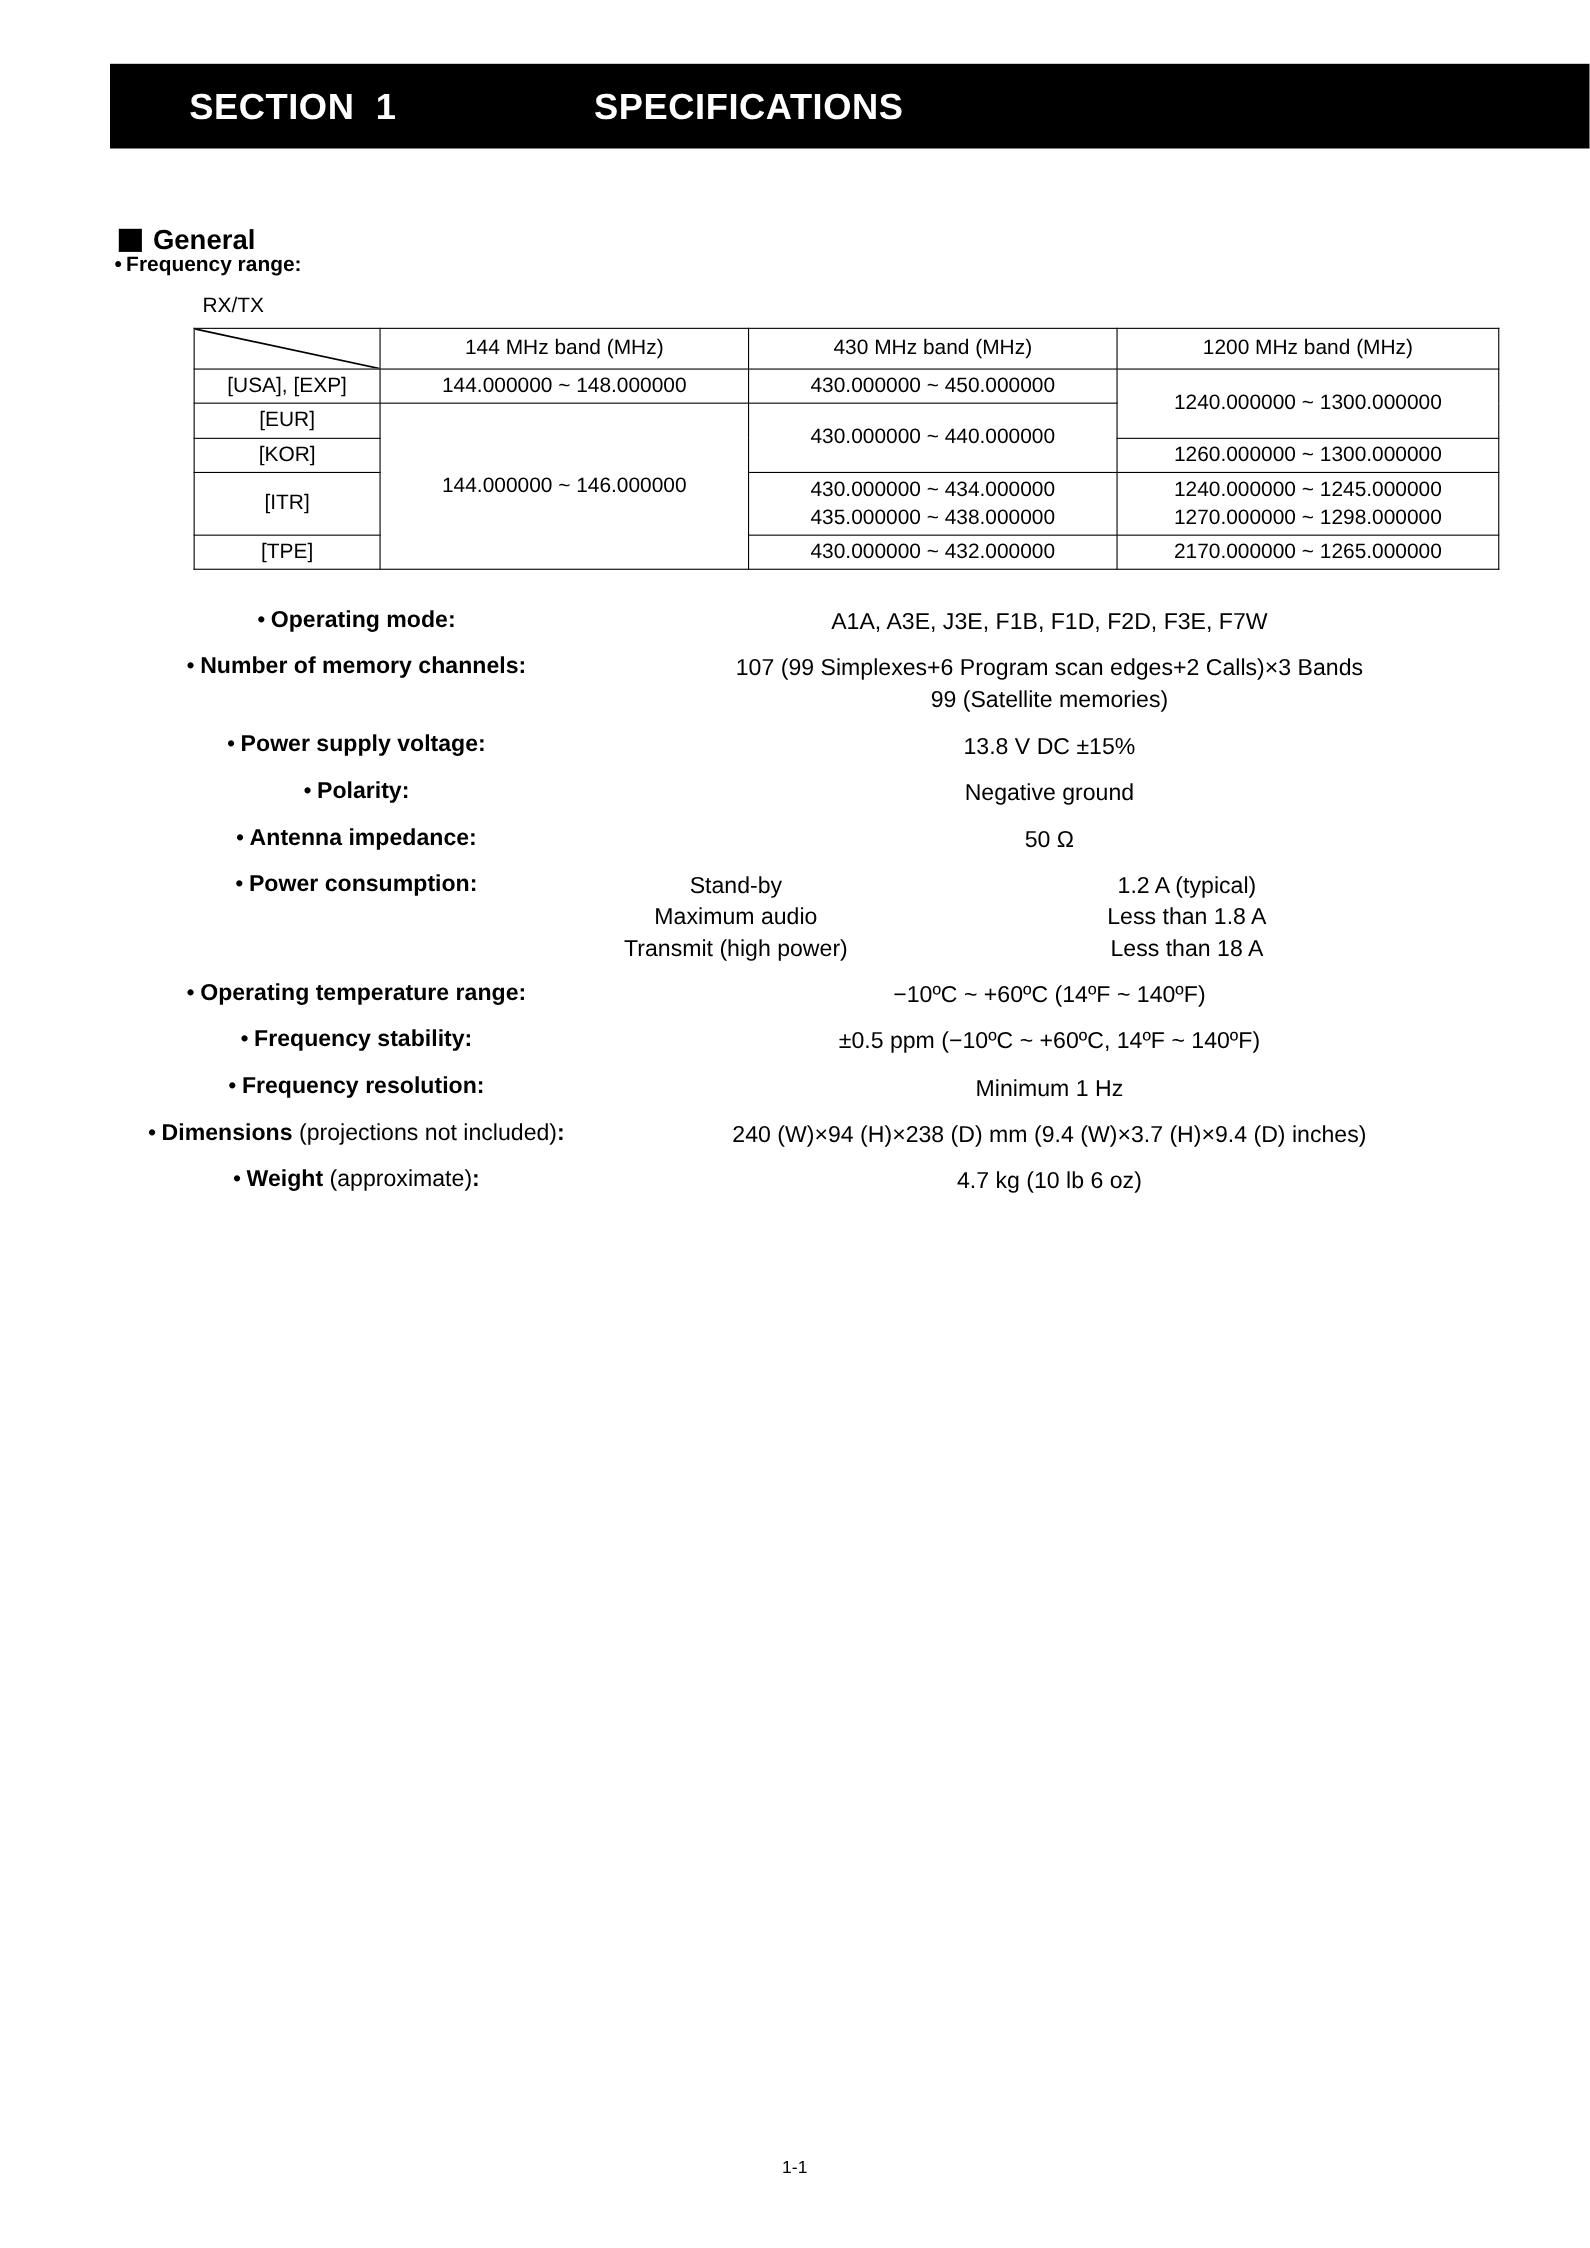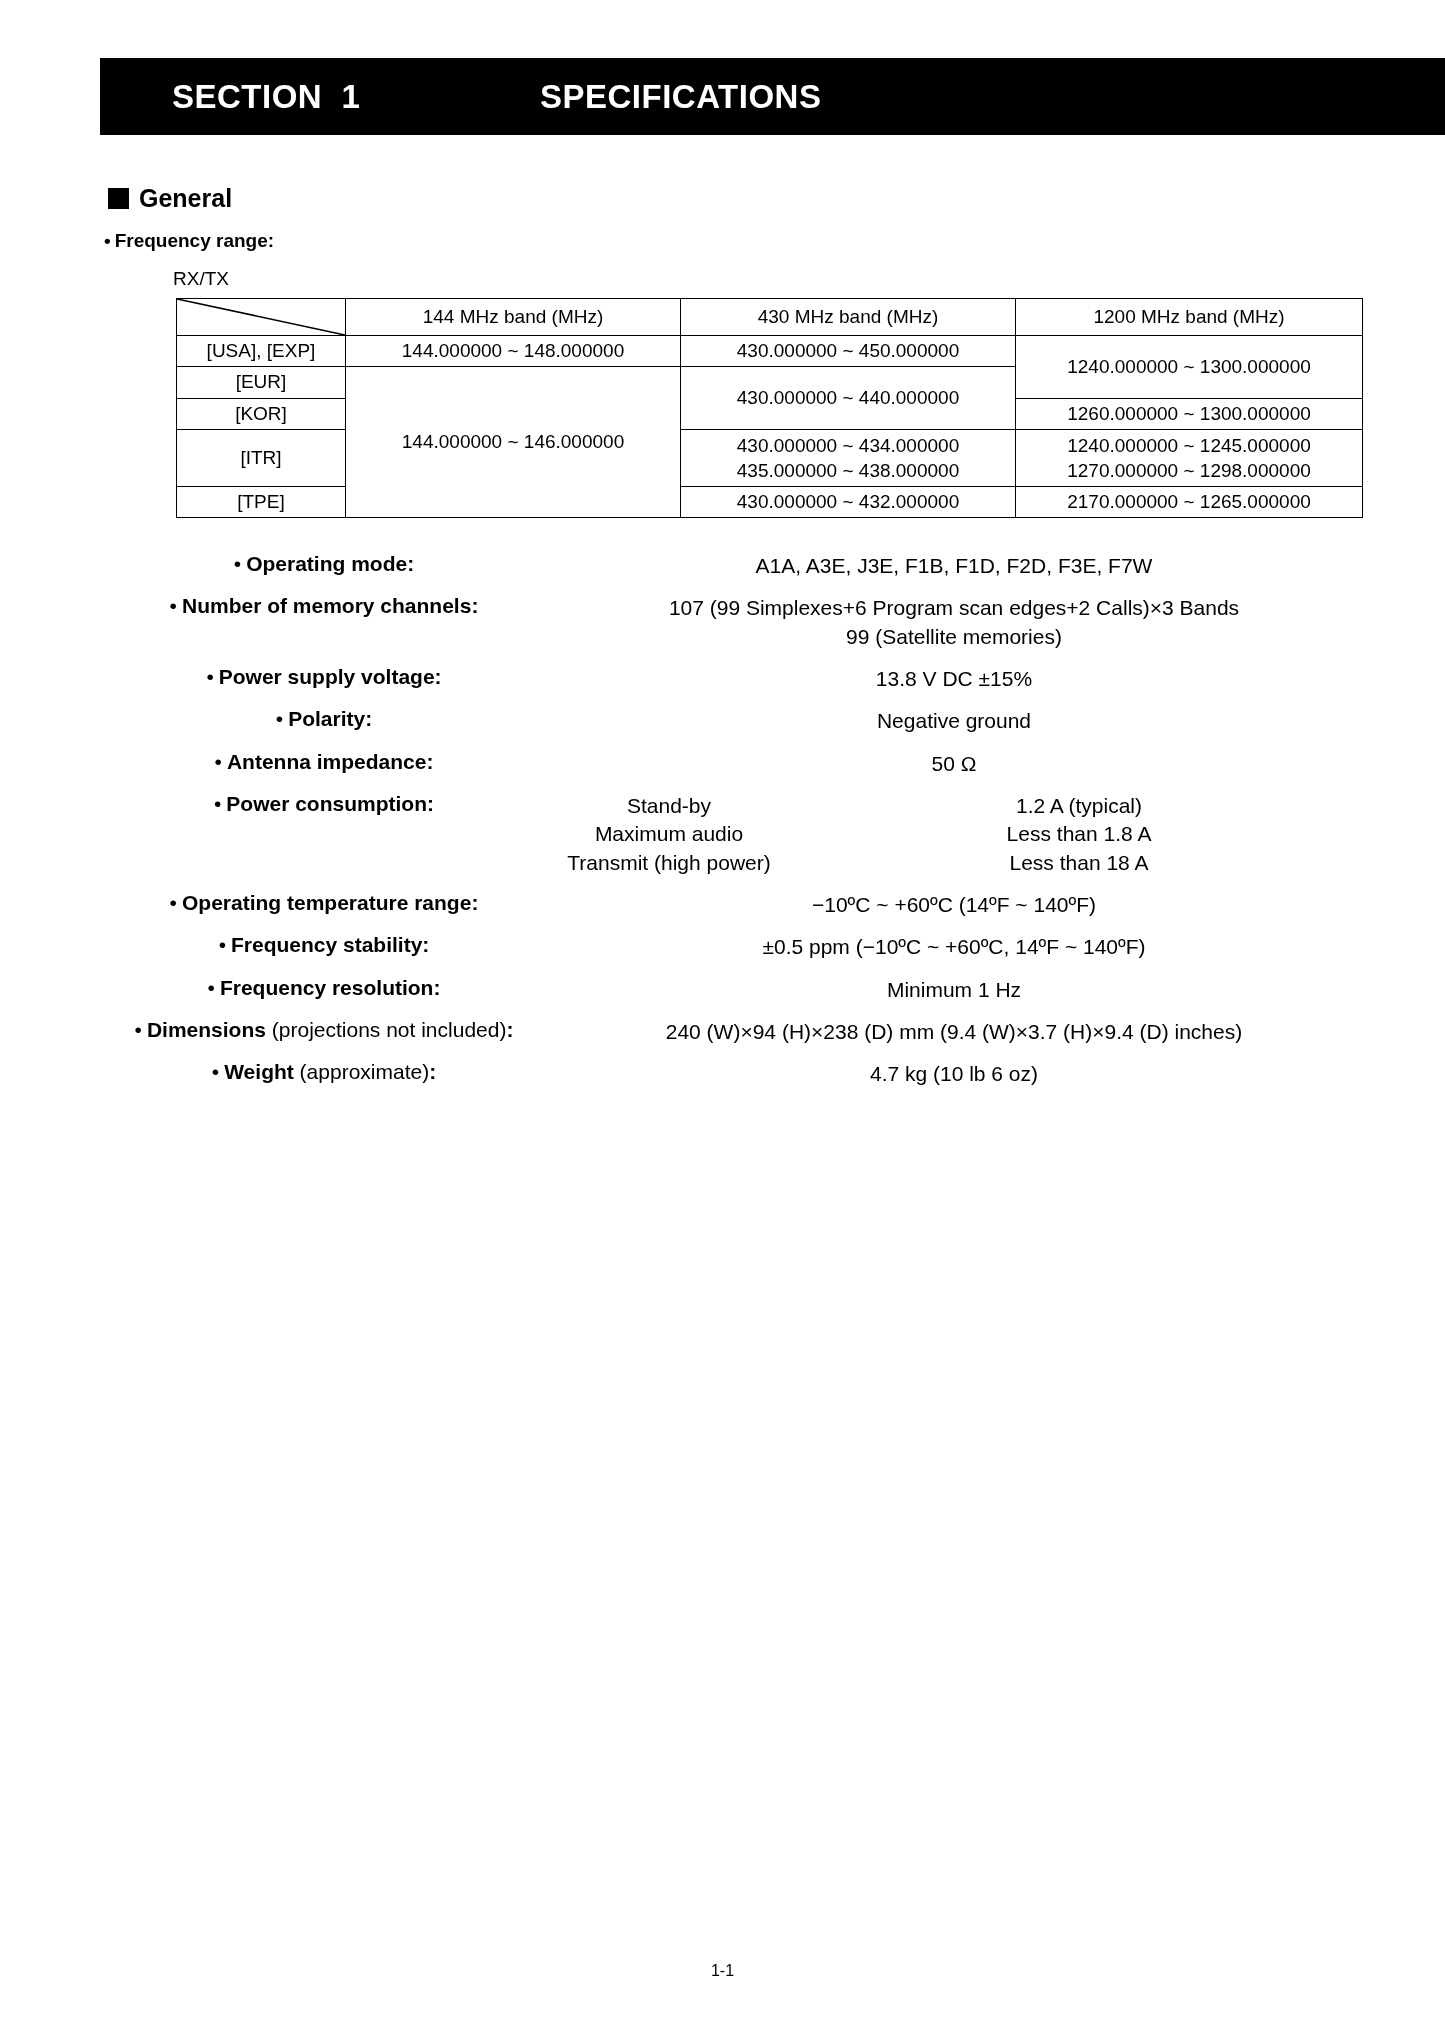--- a/index.html
+++ b/index.html
@@ -51,21 +51,21 @@
     font-size: 33px;
     font-weight: bold;
     letter-spacing: 0.5px;
     white-space: pre;
   }
 
   
   .general-head {
     position: absolute;
     left: 108px;
-    top: 184px;
+    top: 204px;
     display: flex;
     align-items: center;
     gap: 10px;
   }
   .general-head .sq {
     width: 21px;
     height: 21px;
     background: #000;
     display: inline-block;
   }
@@ -79,21 +79,21 @@
     position: absolute;
     left: 104px;
     top: 230px;
     font-size: 19px;
     font-weight: bold;
   }
   .freq-label .bullet { margin-right: 4px; }
 
   .rxtx-label {
     position: absolute;
-    left: 173px;
+    left: 184px;
     top: 268px;
     font-size: 19px;
     font-weight: normal;
   }
 
   
   .freq-table {
     position: absolute;
     left: 176px;
     top: 298px;

